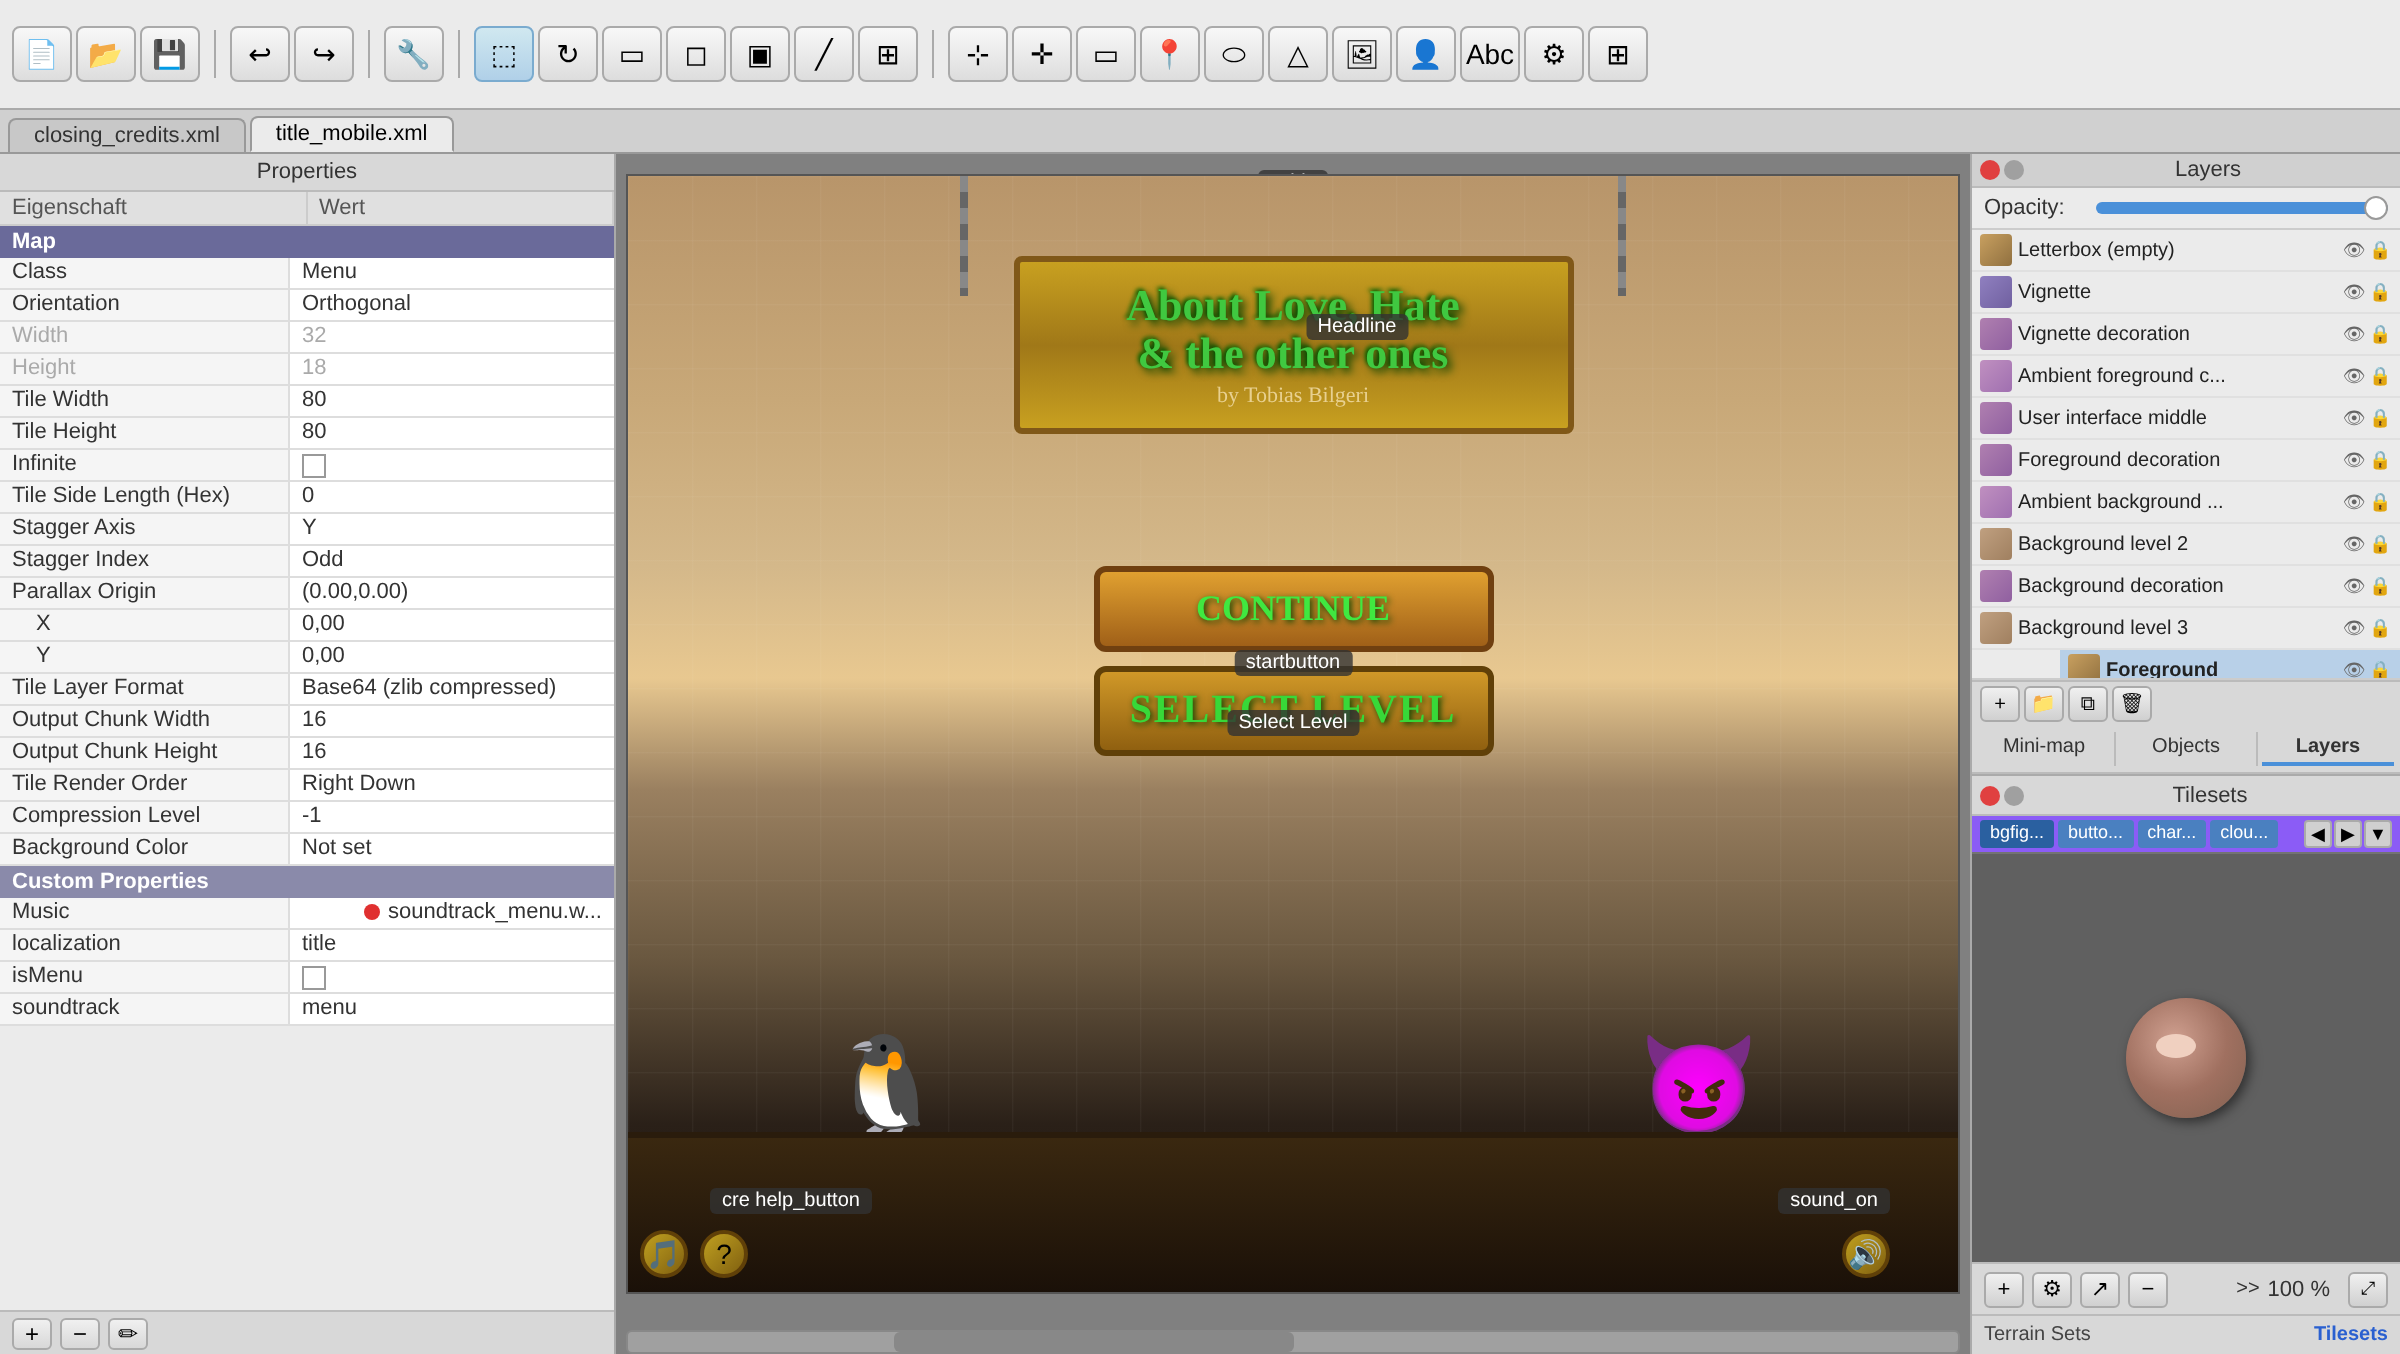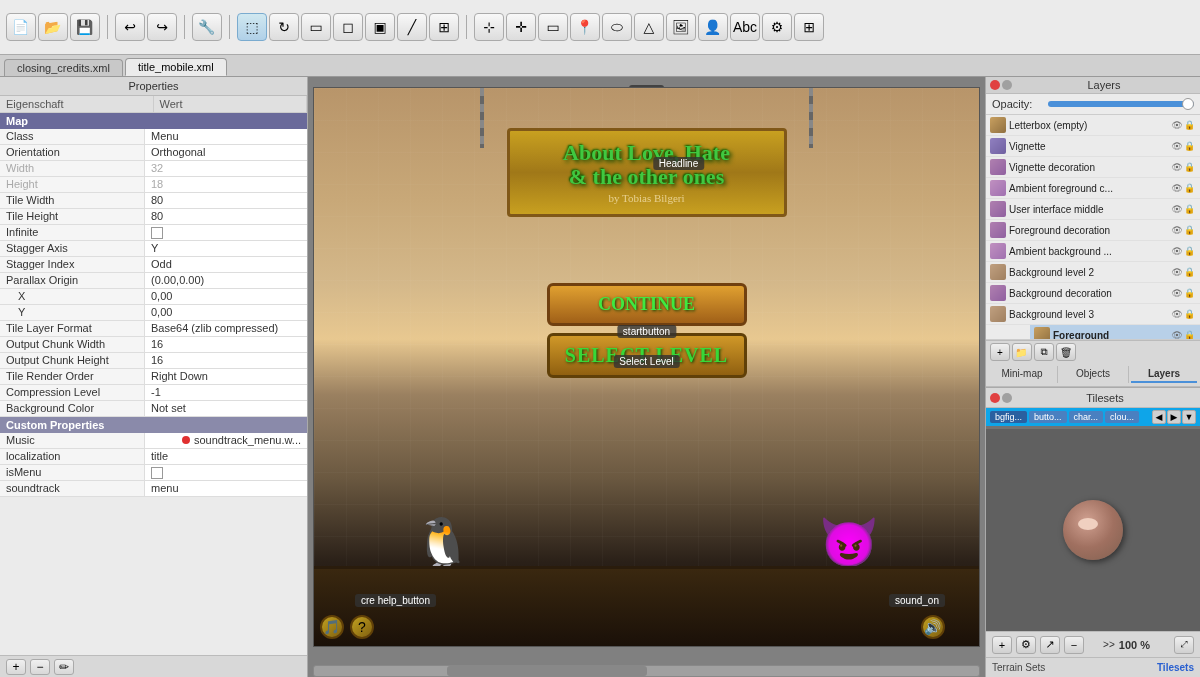--- a/index.html
+++ b/index.html
@@ -93,31 +93,31 @@
     .layers-toolbar-separator { width: 1px; background: #bbb; }
 
     
     .right-bottom { display: flex; flex-direction: column; height: 290px; border-top: 1px solid #aaa; }
     .right-bottom-header { background: #d8d8d8; border-bottom: 1px solid #bbb; height: 20px; display: flex; align-items: center; padding: 0 4px; gap: 2px; }
     .rp-close-btns { display: flex; gap: 2px; }
     .rp-close-btn { width: 10px; height: 10px; border-radius: 50%; cursor: pointer; }
     .rp-close-btn.red { background: #e04040; }
     .rp-close-btn.gray { background: #a0a0a0; }
     .tilesets-title { font-size: 11px; color: #333; font-weight: 500; margin-left: auto; margin-right: auto; }
-    .tilesets-tabs { display: flex; gap: 2px; padding: 2px 4px; background: #0ea5e9; border-bottom: 3px solid #737373; overflow: hidden; flex-wrap: nowrap; align-items: center; }
+    .tilesets-tabs { display: flex; gap: 2px; padding: 2px 4px; background: #8b5cf6; border-bottom: 1px solid #737373; overflow: hidden; flex-wrap: nowrap; }
     .tileset-tab { background: #4a80c0; color: white; font-size: 9px; padding: 1px 5px; border-radius: 2px; cursor: pointer; white-space: nowrap; }
     .tileset-tab.selected { background: #2a60a0; }
     .tileset-nav { display: flex; gap: 1px; margin-left: auto; }
     .tileset-nav-btn { width: 14px; height: 14px; background: #d0d0d0; border: 1px solid #aaa; border-radius: 2px; font-size: 9px; display: flex; align-items: center; justify-content: center; cursor: pointer; }
     .tileset-content { flex: 1; background: #606060; display: flex; align-items: center; justify-content: center; overflow: hidden; }
     .tileset-sprite { width: 60px; height: 60px; border-radius: 50%; background: radial-gradient(circle at 40% 35%, #d0a090, #a07060, #806050); position: relative; box-shadow: 2px 2px 6px rgba(0,0,0,0.5); }
     .tileset-sprite::after { content: ''; position: absolute; top: 30%; left: 25%; width: 20px; height: 12px; background: #f0d0c0; border-radius: 50%; }
     .bottom-toolbar { background: #d8d8d8; border-top: 1px solid #bbb; height: 26px; display: flex; align-items: center; padding: 0 6px; gap: 4px; }
     .bottom-toolbar-btn { width: 20px; height: 18px; background: linear-gradient(to bottom, #f0f0f0, #d0d0d0); border: 1px solid #aaa; border-radius: 3px; font-size: 11px; display: flex; align-items: center; justify-content: center; cursor: pointer; }
-    .zoom-display { font-size: 11px; color: #333; margin-left: auto; margin-right: 20px; font-weight: bold; }
+    .zoom-display { font-size: 11px; color: #333; margin-left: auto; margin-right: 5px; }
     .zoom-expand-btn { width: 20px; height: 18px; background: linear-gradient(to bottom, #f0f0f0, #d0d0d0); border: 1px solid #aaa; border-radius: 3px; font-size: 9px; display: flex; align-items: center; justify-content: center; cursor: pointer; }
     .bottom-label-row { background: #d8d8d8; border-top: 1px solid #bbb; height: 20px; display: flex; align-items: center; justify-content: space-between; padding: 0 6px; }
     .bottom-label { font-size: 10px; color: #444; cursor: pointer; }
     .bottom-label.active { color: #2a60d0; font-weight: 600; }
   </style>
 </head>
 <body>
 
 <div class="toolbar">
 
@@ -200,20 +200,24 @@
       <div class="props-key">Tile Height</div>
       <div class="props-val">80</div>
     </div>
     <div class="props-row">
       <div class="props-key">Infinite</div>
       <div class="props-val">
           <div class="props-checkbox"></div>
         </div>
     </div>
     <div class="props-row">
+      <div class="props-key">Tile Side Length (Hex)</div>
+      <div class="props-val">0</div>
+    </div>
+    <div class="props-row">
       <div class="props-key">Stagger Axis</div>
       <div class="props-val">Y</div>
     </div>
     <div class="props-row">
       <div class="props-key">Stagger Index</div>
       <div class="props-val">Odd</div>
     </div>
     <div class="props-row">
       <div class="props-key">Parallax Origin</div>
       <div class="props-val">(0.00,0.00)</div>

